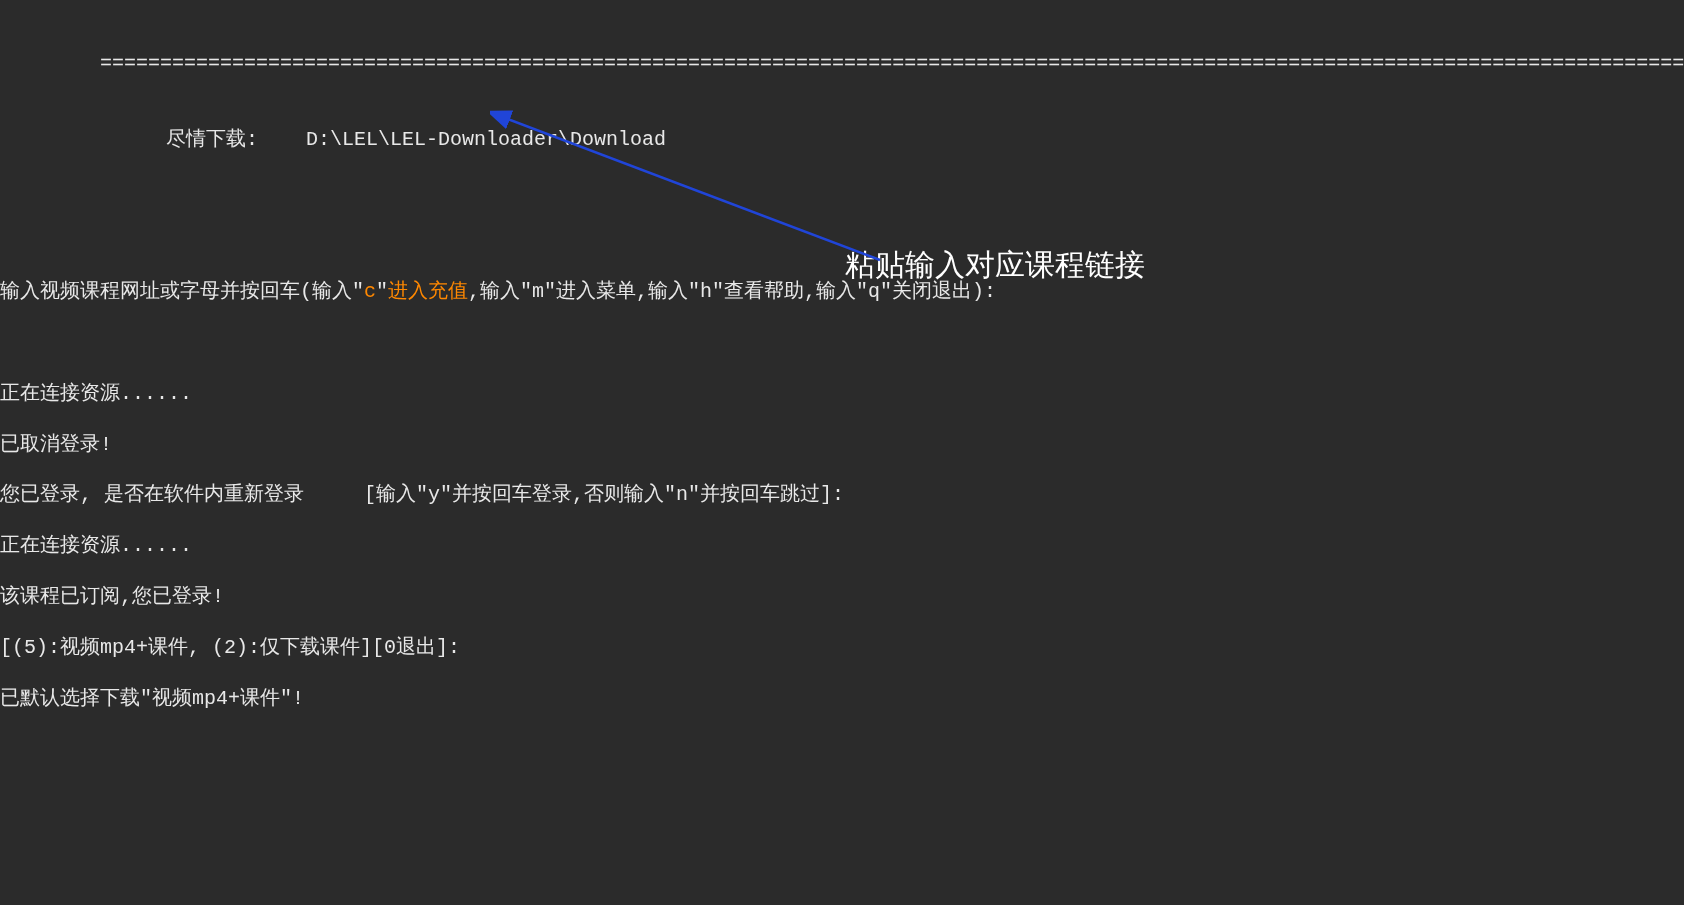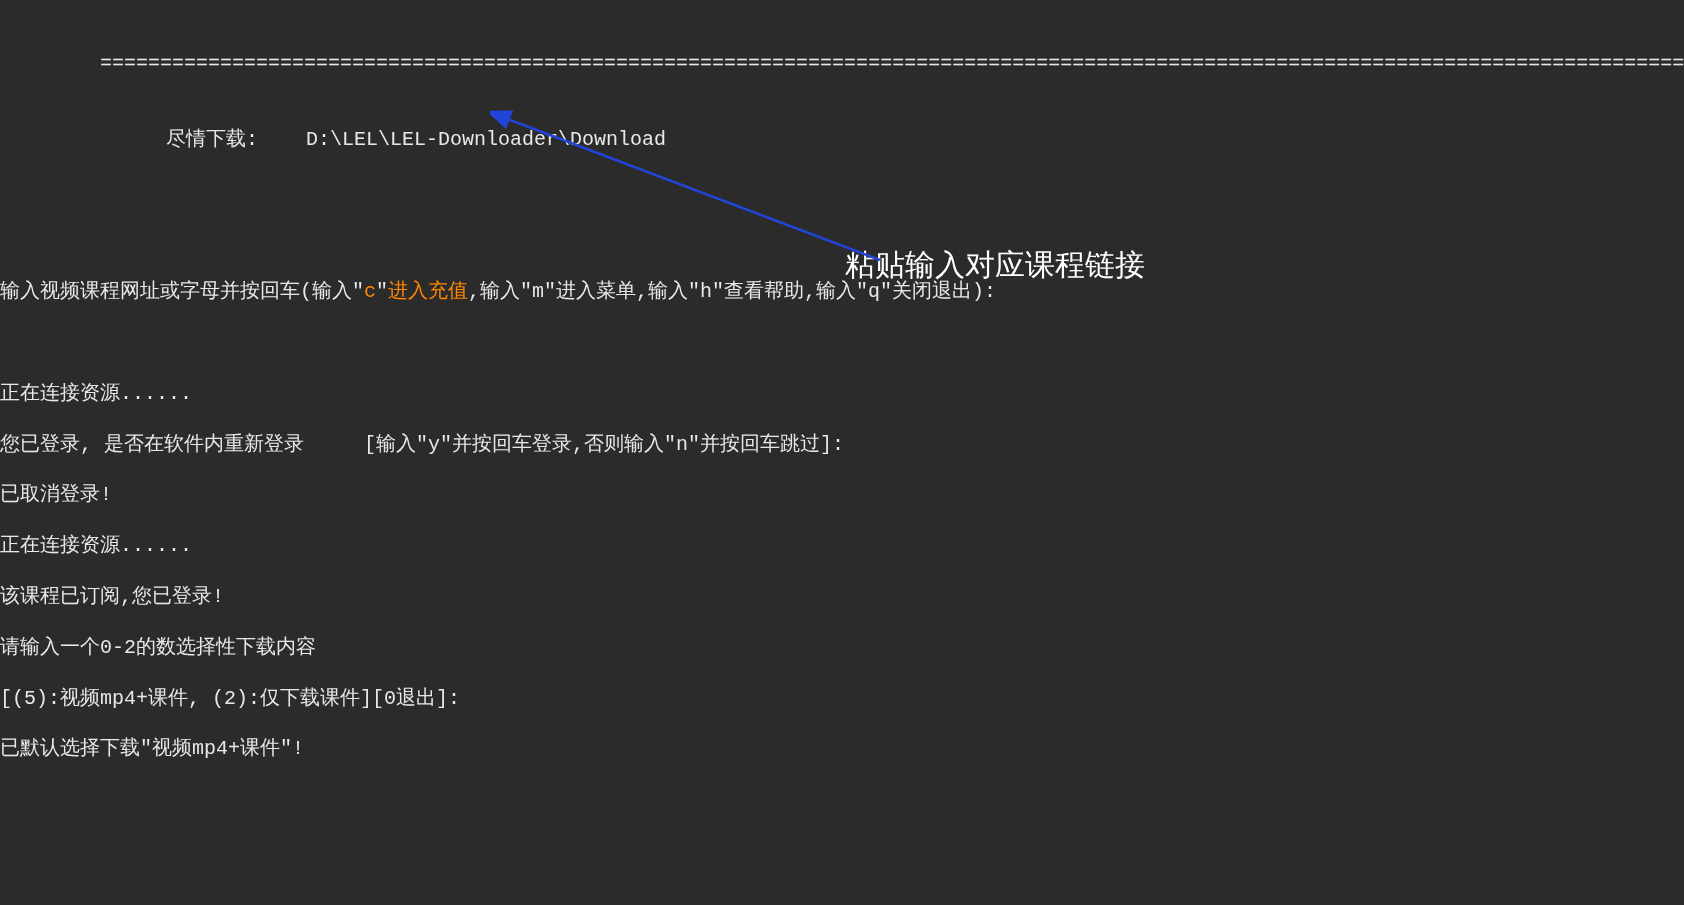--- a/index.html
+++ b/index.html
@@ -59,25 +59,24 @@
 <div class="hr-line">==========================================================================================================================================</div>
 
 <div>   <span class="label-indent"><span>尽情下载:</span>    <span>D:\LEL\LEL-Downloader\Download</span></span></div>
 
 <div>&nbsp;</div>
 
 <div><span>输入视频课程网址或字母并按回车(输入</span><span>"</span><span class="orange">c</span><span>"</span><span class="orange">进入充值</span><span>,输入"m"进入菜单,输入"h"查看帮助,输入"q"关闭退出):</span></div>
 
 
 <div>正在连接资源......</div>
+<div>已取消登录!</div>
 <div>您已登录, 是否在软件内重新登录     [输入"y"并按回车登录,否则输入"n"并按回车跳过]:</div>
-<div>已取消登录!</div>
 <div>正在连接资源......</div>
 <div>该课程已订阅,您已登录!</div>
-<div>请输入一个0-2的数选择性下载内容</div>
 <div>[(5):视频mp4+课件, (2):仅下载课件][0退出]:</div>
 <div>已默认选择下载"视频mp4+课件"!</div>
 
 <div>&nbsp;</div>
 
 
 
 
 
 

